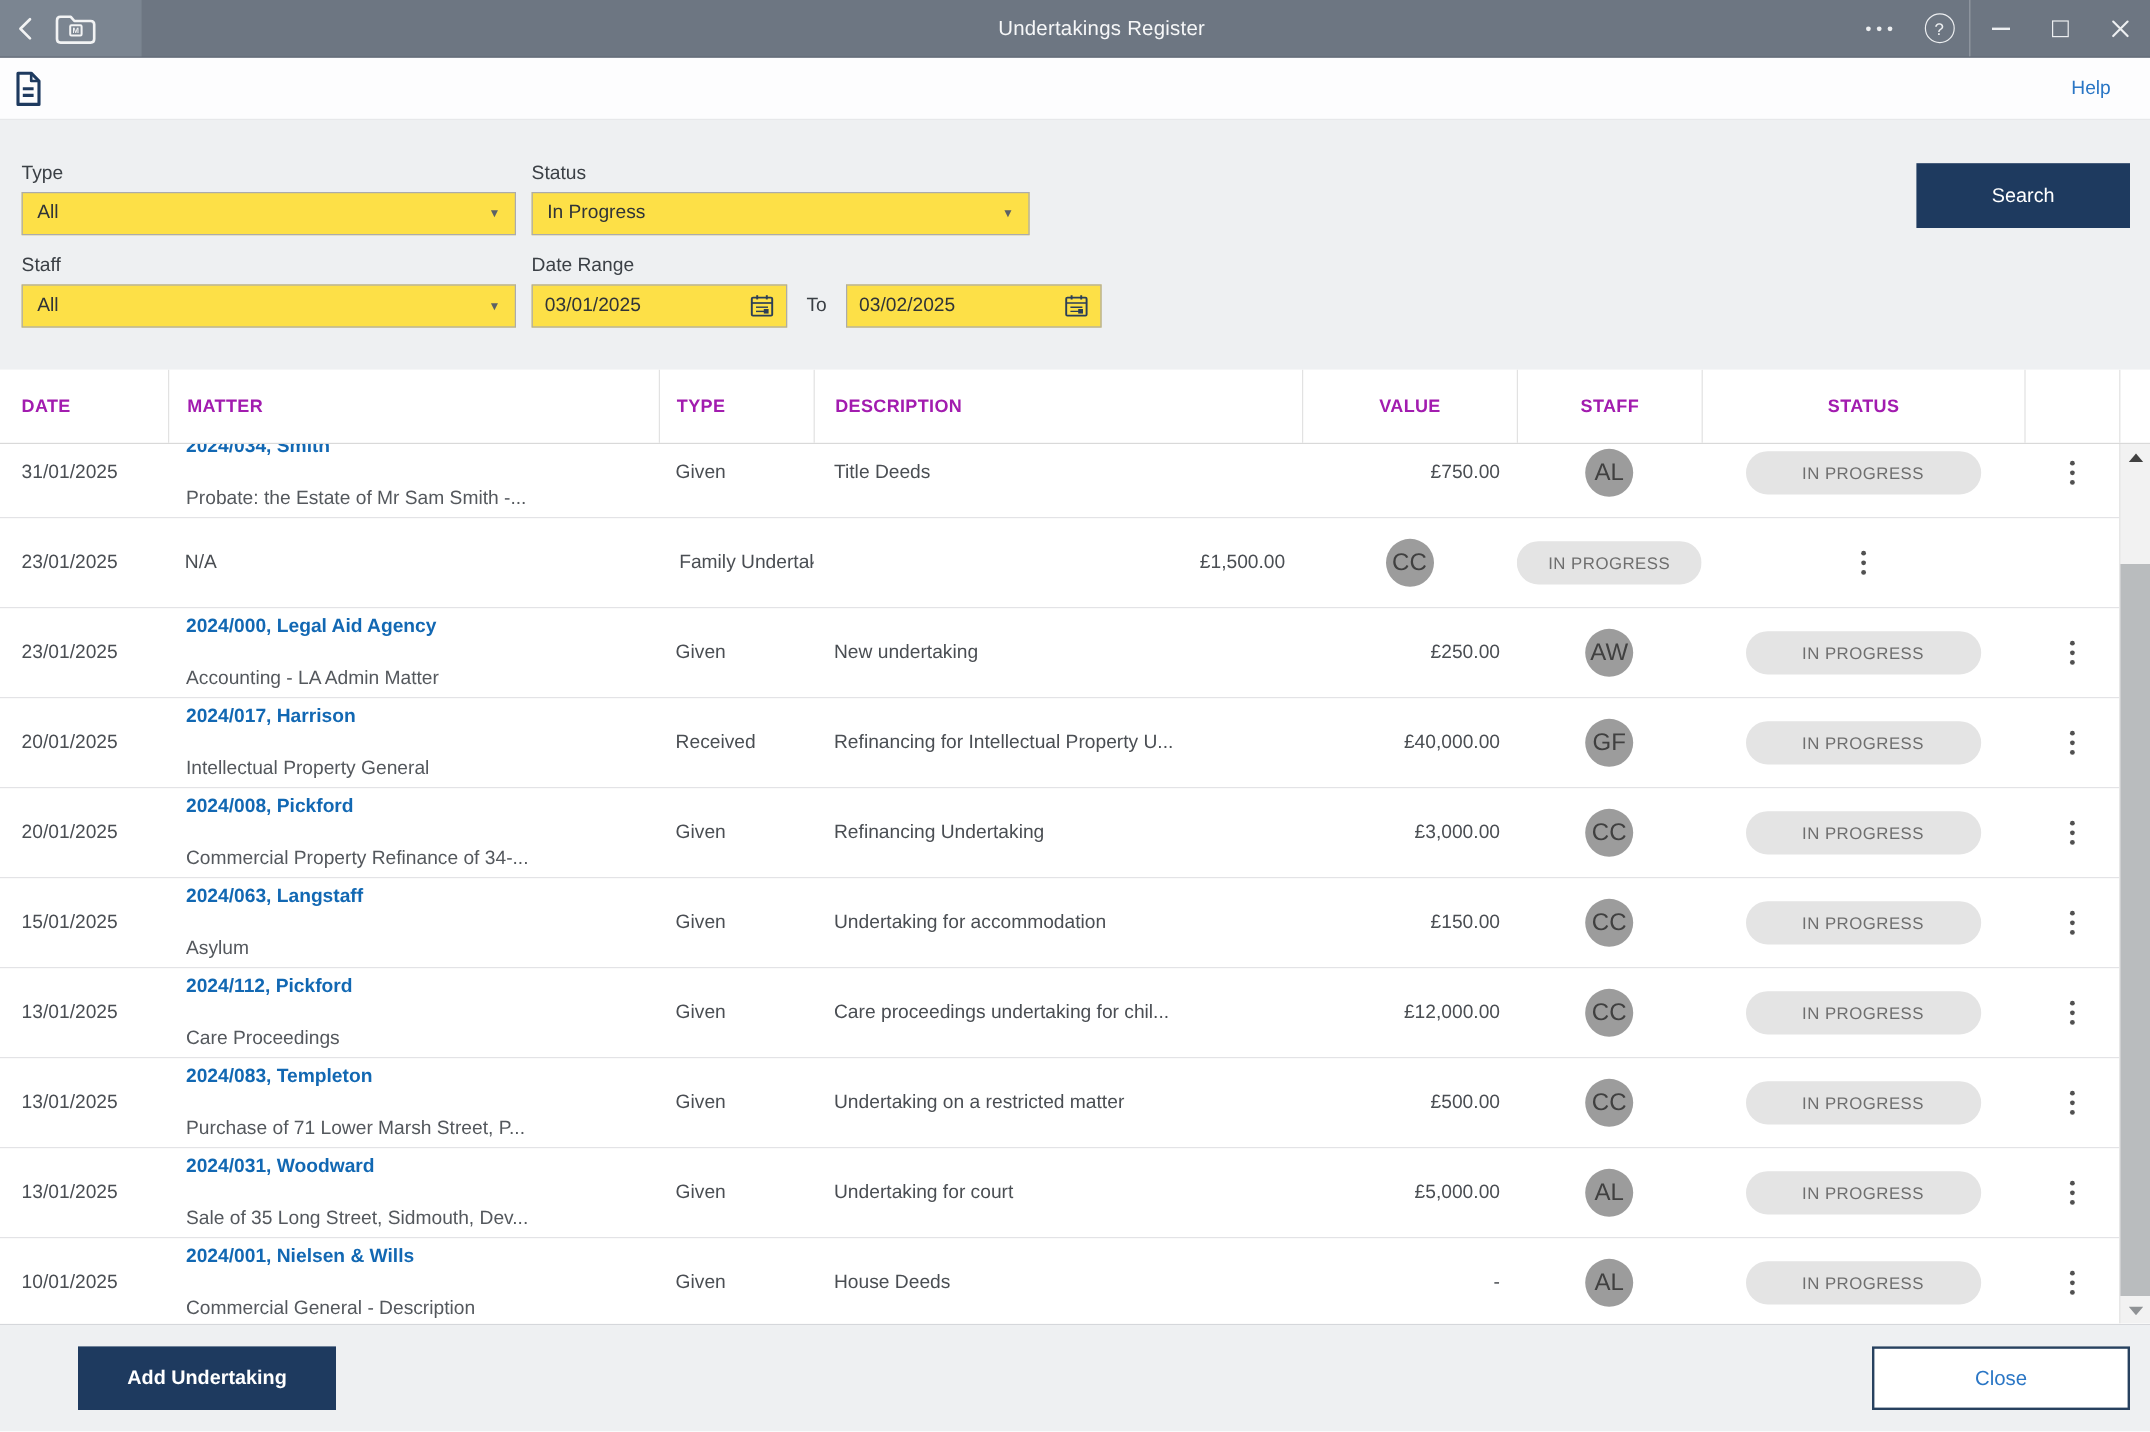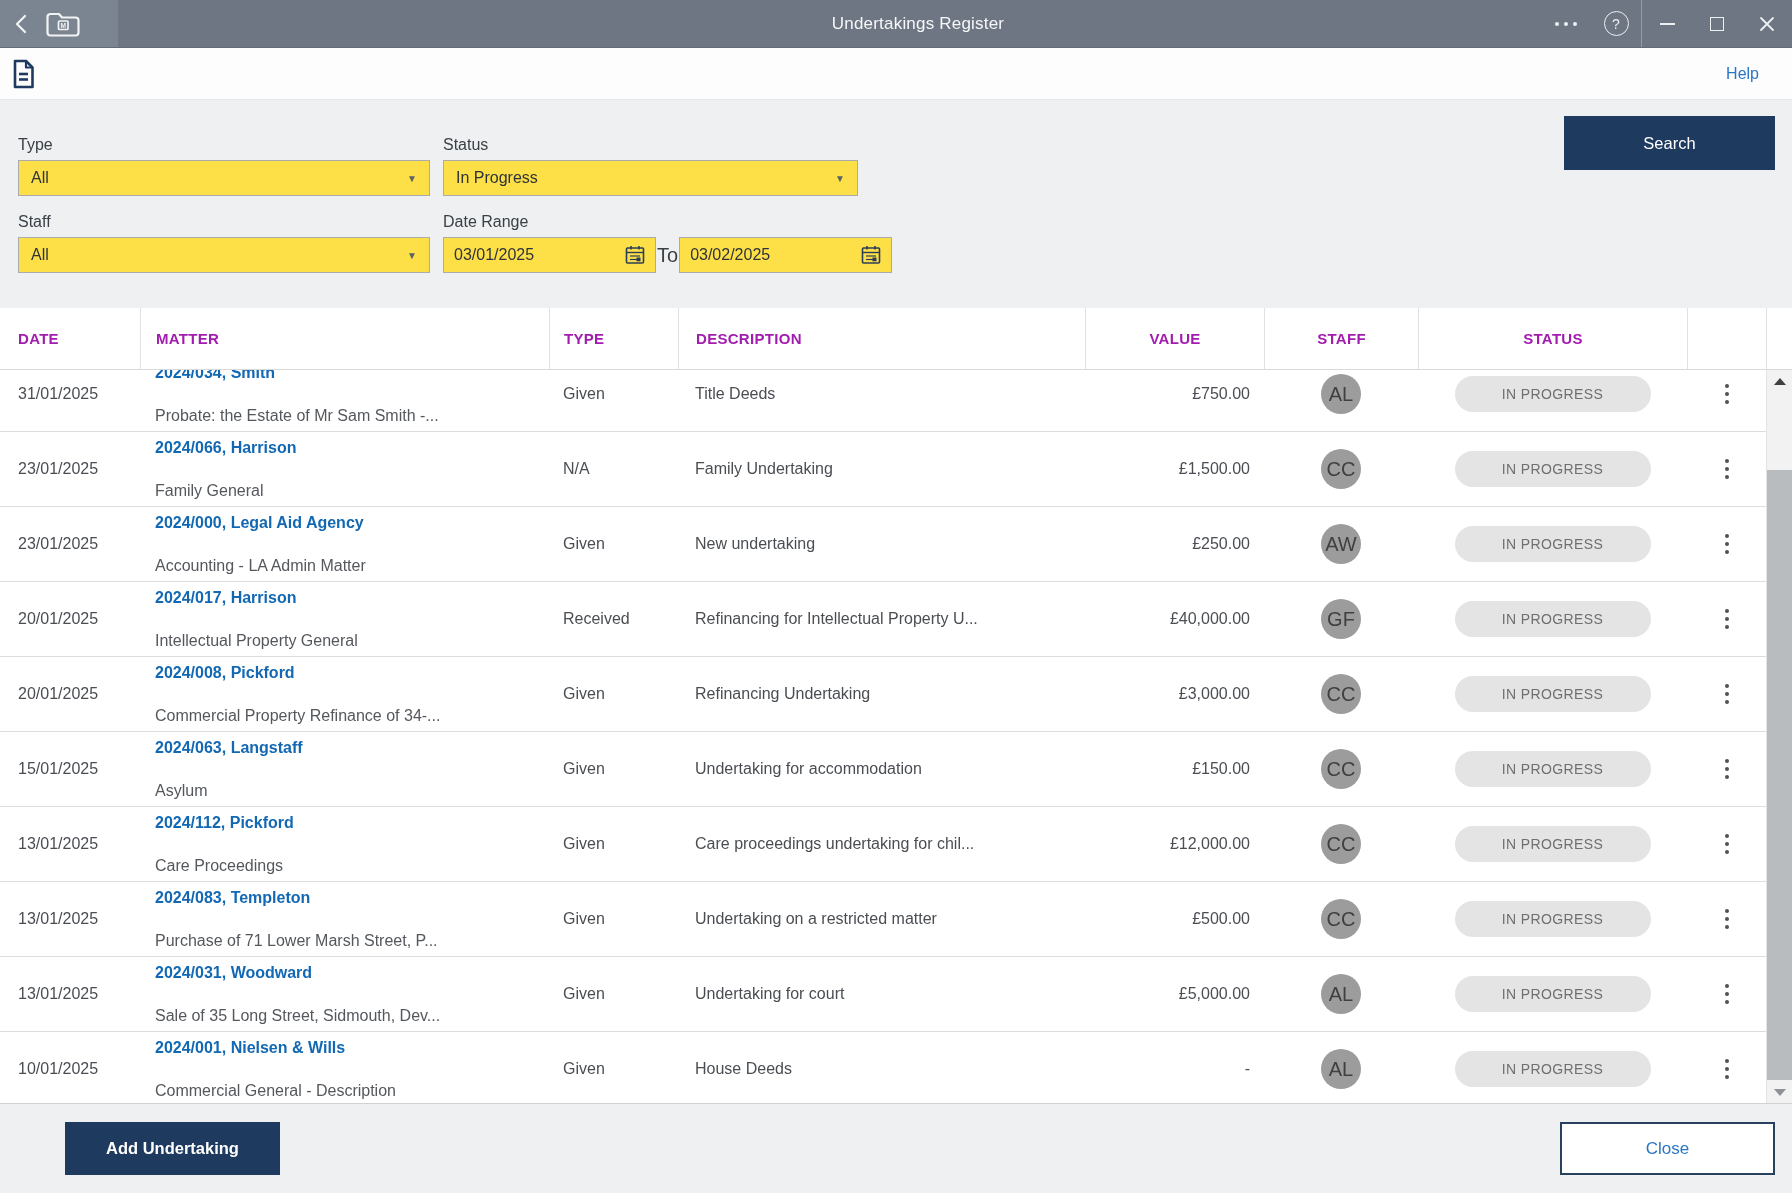--- a/index.html
+++ b/index.html
@@ -30,22 +30,22 @@
   .frow { display:flex; align-items:flex-start; }
   .fgroup { display:flex; flex-direction:column; }
   .flabel { font-size:16px; color:#3b4046; margin-bottom:6px; }
   .select, .datebox { height:36px; background:#fde047; border:1px solid #ababad; display:flex; align-items:center; justify-content:space-between; padding:0 12px; font-size:16px; color:#2f3338; }
   .w-type { width:412px; }
   .w-status { width:415px; }
   .gap-col { width:13px; }
   .row2 { margin-top:17px; }
   .arrow { color:#5c6166; font-size:10px; }
   .datebox { width:213px; padding:0 10px; }
-  .to-label { align-self:flex-end; height:36px; display:flex; align-items:center; margin:0 1px; font-size:20px; color:#3b4046; }
-  .search-btn { position:absolute; right:17px; top:16px; width:211px; height:54px; background:#1e3a5f; color:#fff; font-size:16.5px; display:flex; align-items:center; justify-content:center; cursor:default; }
+  .to-label { align-self:flex-end; height:36px; display:flex; align-items:center; margin:0 16px; font-size:16px; color:#3b4046; }
+  .search-btn { position:absolute; right:17px; top:36px; width:178px; height:54px; background:#1e3a5f; color:#fff; font-size:16.5px; display:flex; align-items:center; justify-content:center; cursor:default; }
 
   
   .grid-cols { display:grid; grid-template-columns:140px 409px 129px 407px 179px 154px 269px 79px; }
   .table-header { flex:0 0 62px; display:grid; grid-template-columns:140px 409px 129px 407px 179px 154px 269px 79px 26px; background:#fff; border-bottom:1px solid #d9d9d9; font-weight:bold; font-size:15px; color:#a21caf; letter-spacing:.3px; }
   .th { display:flex; align-items:center; white-space:nowrap; }
   .th + .th { border-left:1px solid #e2e2e2; }
   .th-date { padding-left:18px; }
   .th-matter { padding-left:15px; }
   .th-type { padding-left:14px; }
   .th-desc { padding-left:17px; }
@@ -234,24 +234,20 @@
     <span class="cell c-center">
       <span class="kebab">
               <i></i>
               <i></i>
               <i></i>
             </span>
     </span>
   </div>
         <div class="row grid-cols">
     <span class="cell c-date">23/01/2025</span>
-    <span class="cell c-matter">
-      <span class="m-link">2024/066, Harrison</span>
-      <span class="m-desc">Family General</span>
-    </span>
     <span class="cell c-type">N/A</span>
     <span class="cell c-desc">Family Undertaking</span>
     <span class="cell c-value">£1,500.00</span>
     <span class="cell c-center">
       <span class="avatar">CC</span>
     </span>
     <span class="cell c-center">
       <span class="pill">IN PROGRESS</span>
     </span>
     <span class="cell c-center">

